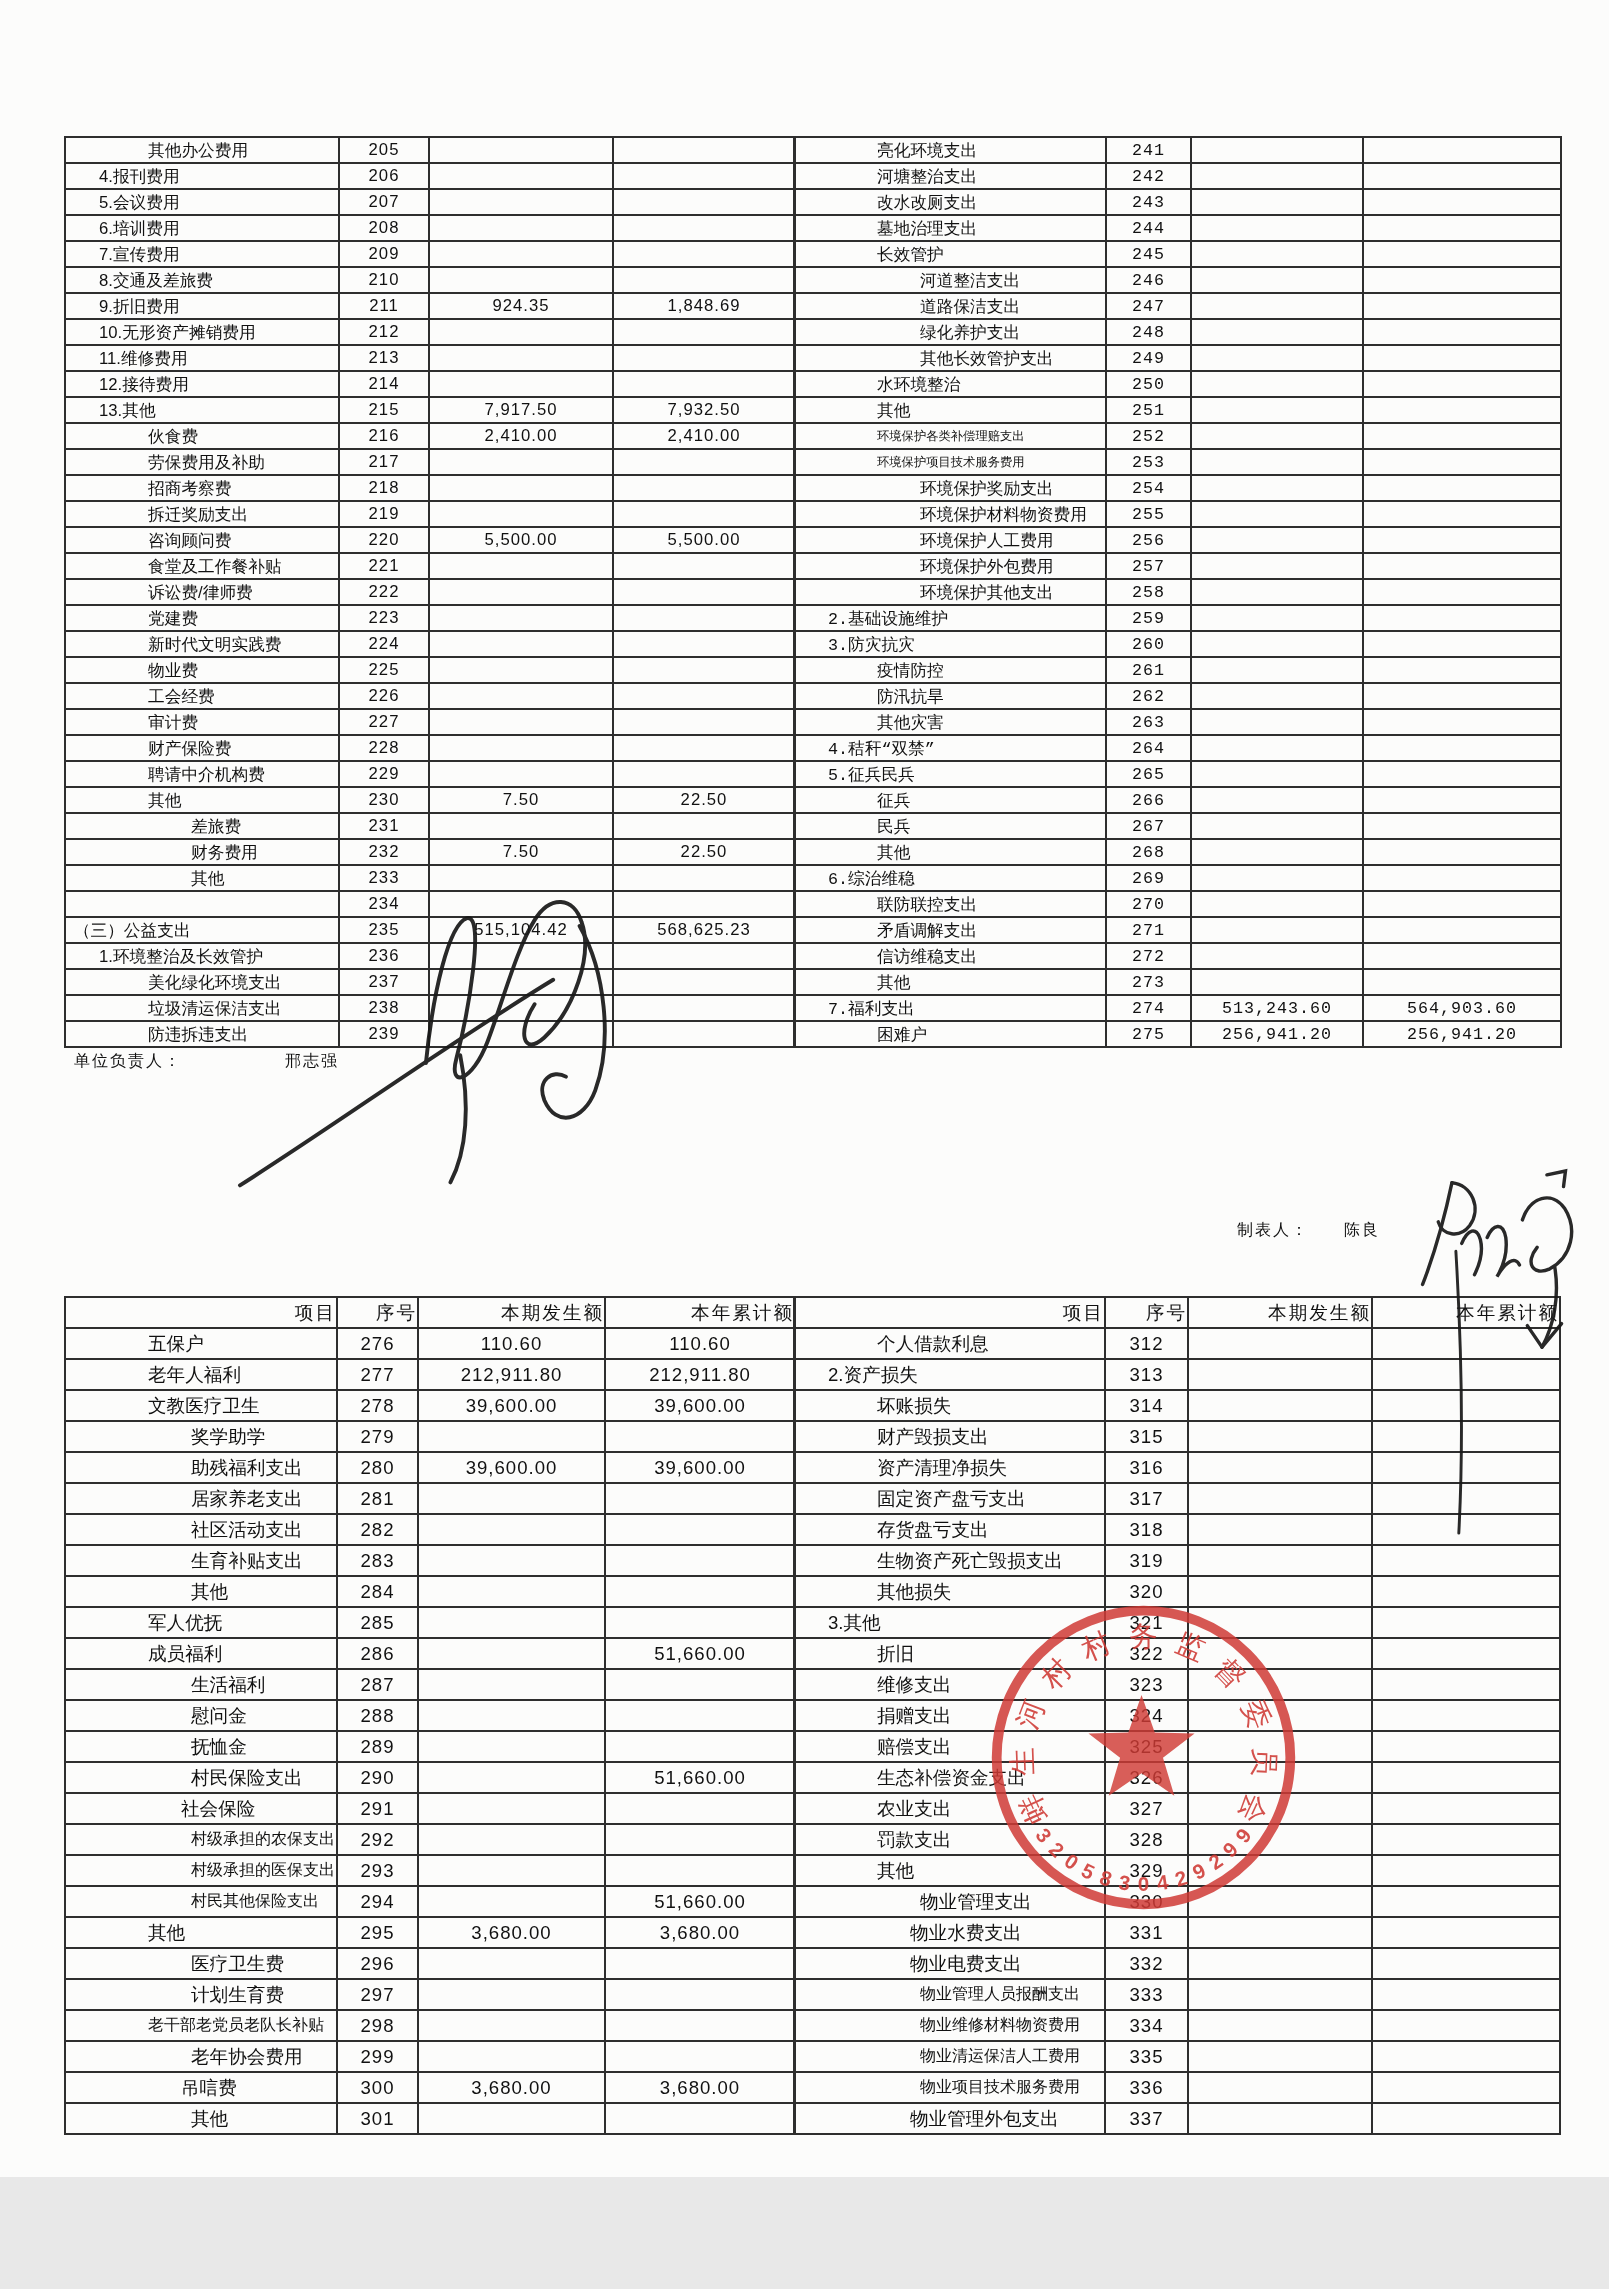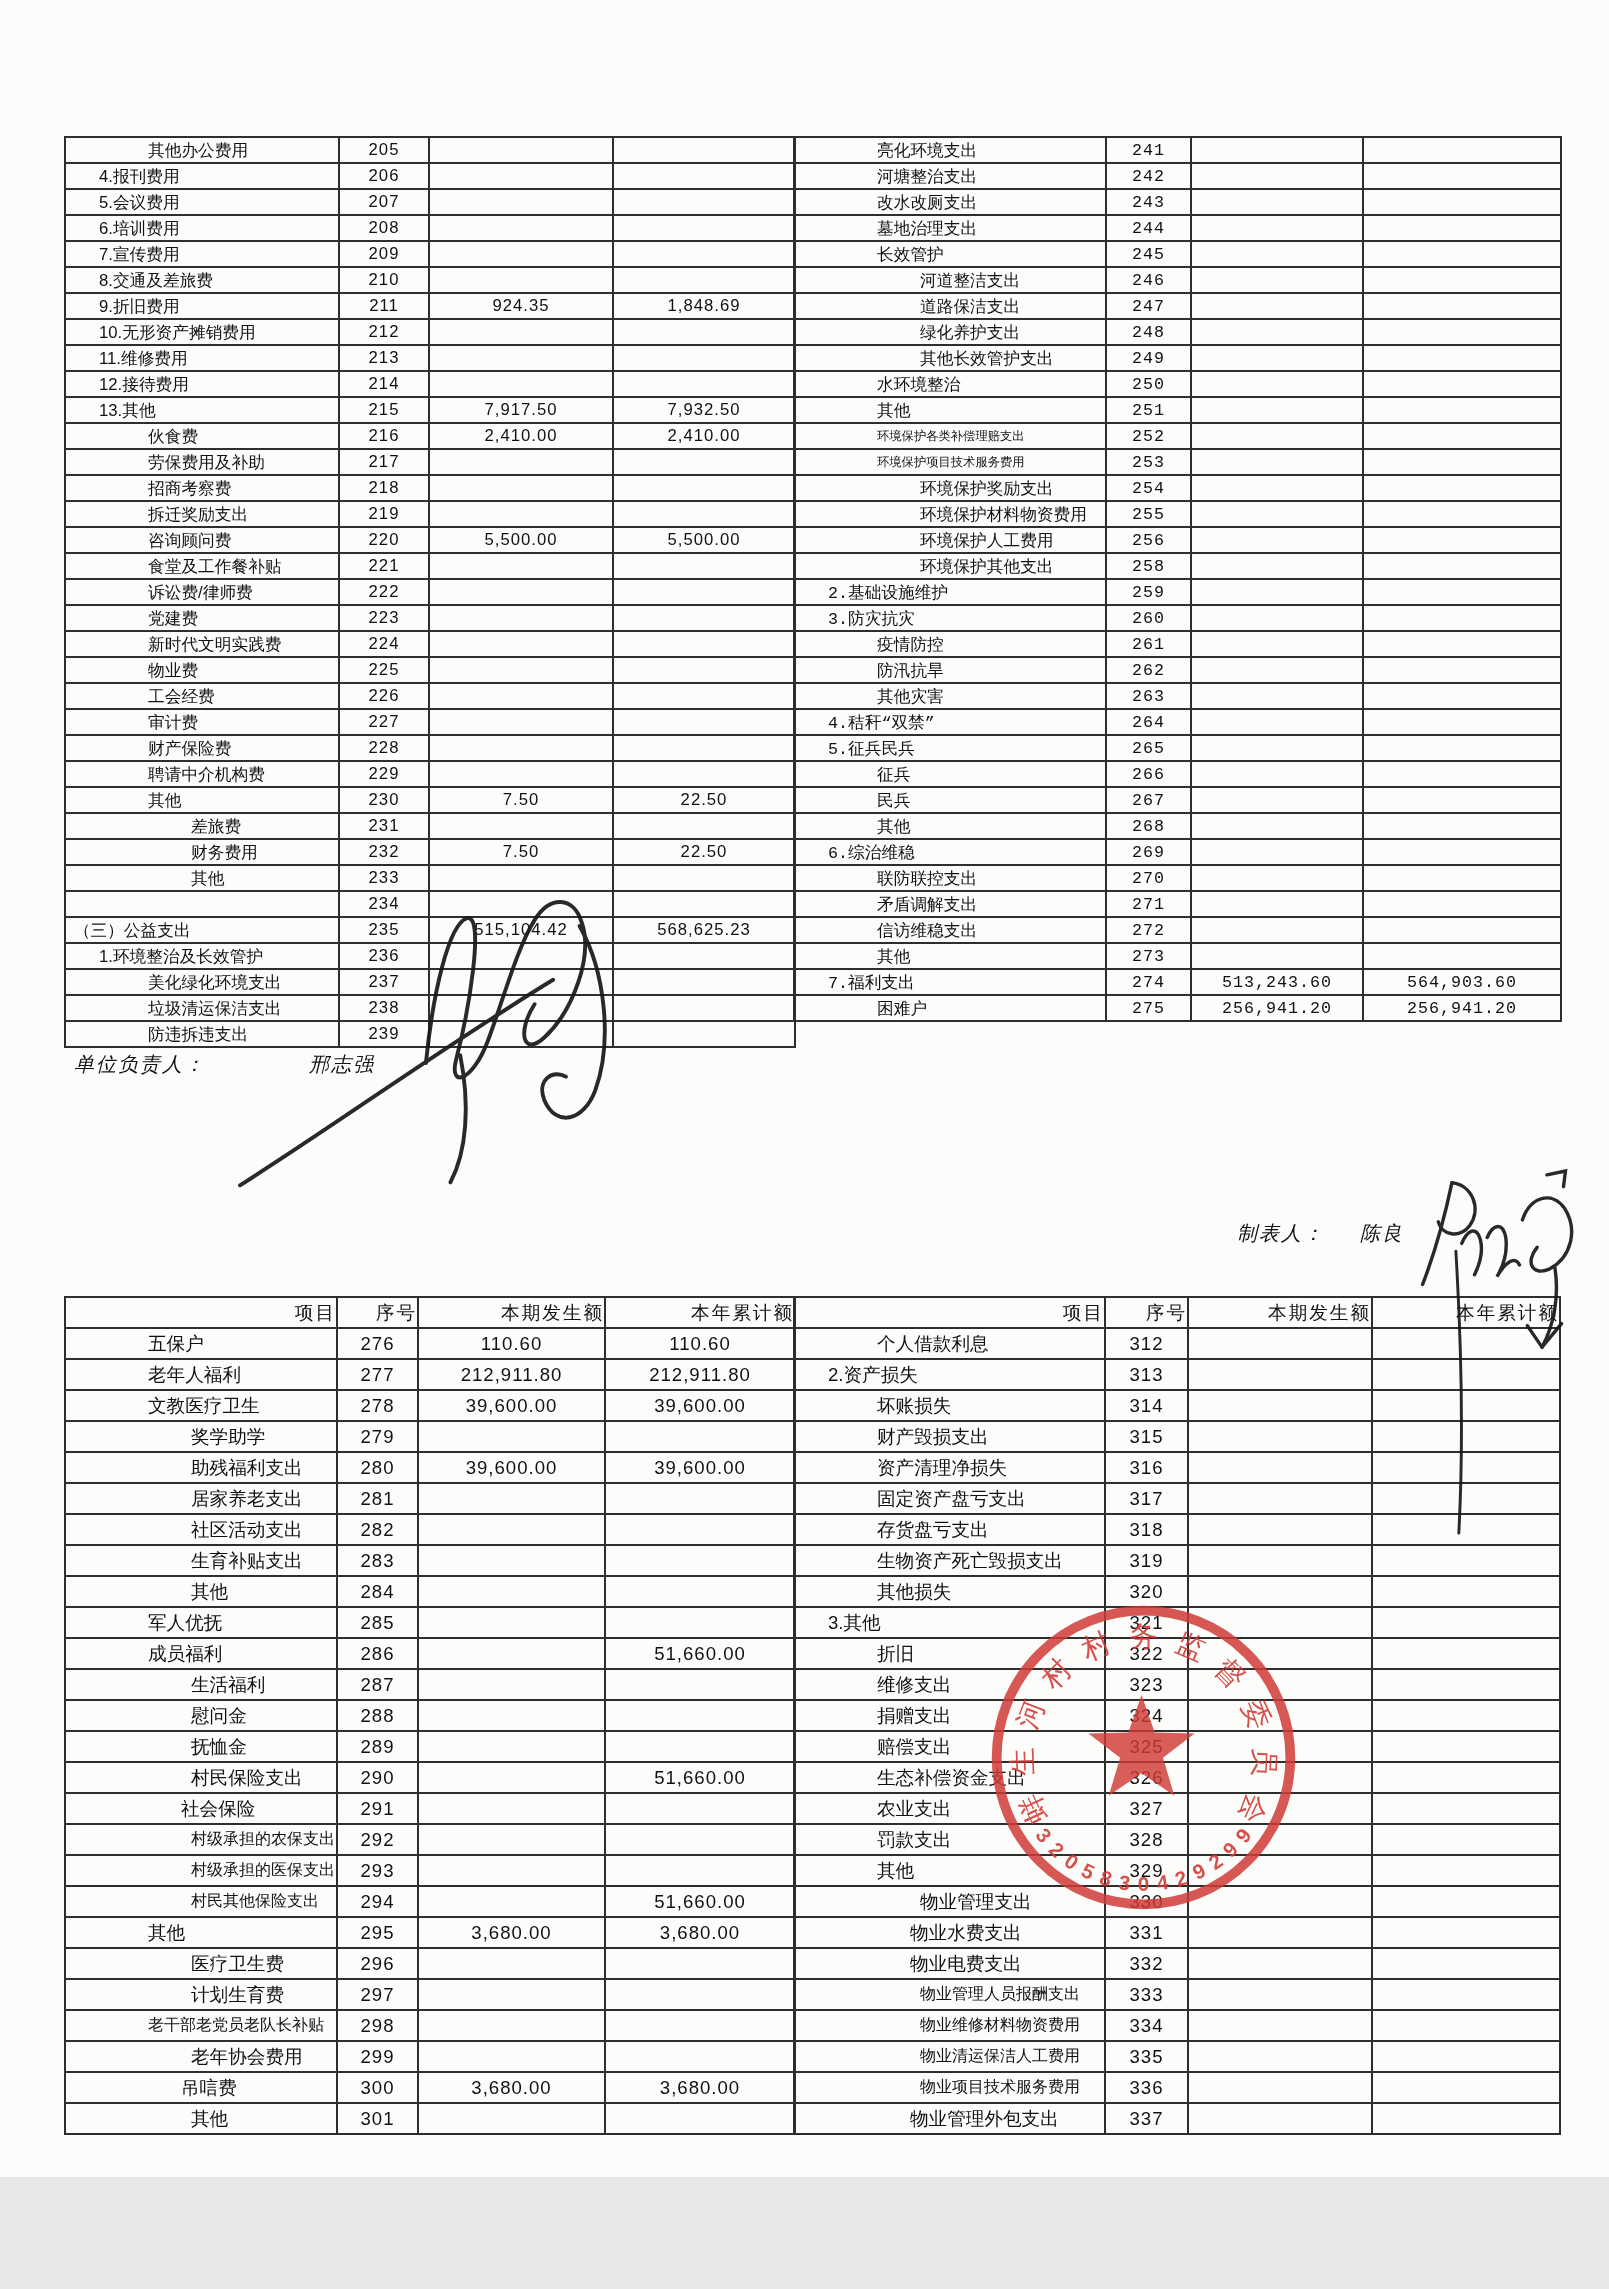--- a/index.html
+++ b/index.html
@@ -20,21 +20,21 @@
   .t2 td.sm{font-size:16px;border-radius:12px;}
   td.lab{text-align:left;padding-left:7.8px;}
   td.lab.i0{padding-left:7.8px;margin-top:40px;}
   td.lab.i1{padding-left:33px;}
   td.lab.i2{padding-left:82px;}
   td.lab.i3{padding-left:125px;}
   td.lab.i4{padding-left:115px;}
   td.num{text-align:center;letter-spacing:1px;}
   td.val{text-align:center;letter-spacing:1px;}
   td.hd{text-align:right;font-size:18.6px;letter-spacing:2px;}
-  .sigline{position:absolute;font-size:20px;letter-spacing:2px;white-space:nowrap;font-style:italic;}
+  .sigline{position:absolute;font-size:16px;letter-spacing:2px;white-space:nowrap;}
   .sigline .nm{display:inline-block;}
   .sigsvg{position:absolute;pointer-events:none;}
   .seal{position:absolute;pointer-events:none;}
 </style>
 </head>
 <body>
 
 <div class="page">
 
   <table class="htable t1" id="t1-left" style="left:64px;top:136px;width:731px;">
@@ -352,20 +352,26 @@
         </tr>
         <tr>
           <td class="lab i3">环境保护材料物资费用</td>
           <td class="num">255</td>
           <td class="val"></td>
           <td class="val"></td>
         </tr>
         <tr>
           <td class="lab i3">环境保护人工费用</td>
           <td class="num">256</td>
+          <td class="val"></td>
+          <td class="val"></td>
+        </tr>
+        <tr>
+          <td class="lab i3">环境保护外包费用</td>
+          <td class="num">257</td>
           <td class="val"></td>
           <td class="val"></td>
         </tr>
         <tr>
           <td class="lab i3">环境保护其他支出</td>
           <td class="num">258</td>
           <td class="val"></td>
           <td class="val"></td>
         </tr>
         <tr>

